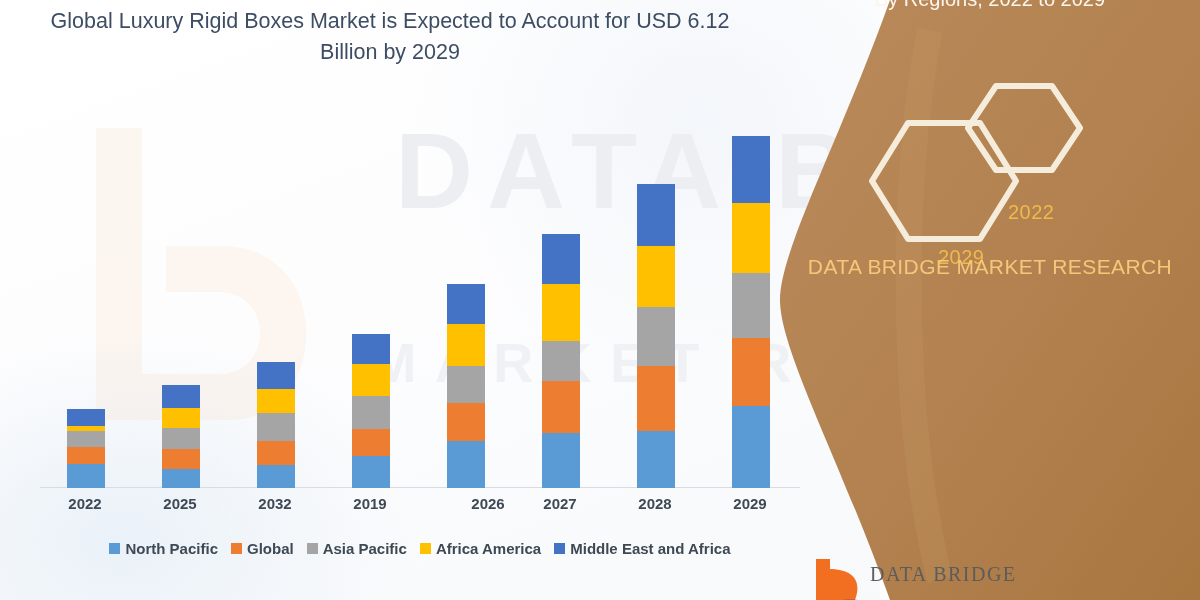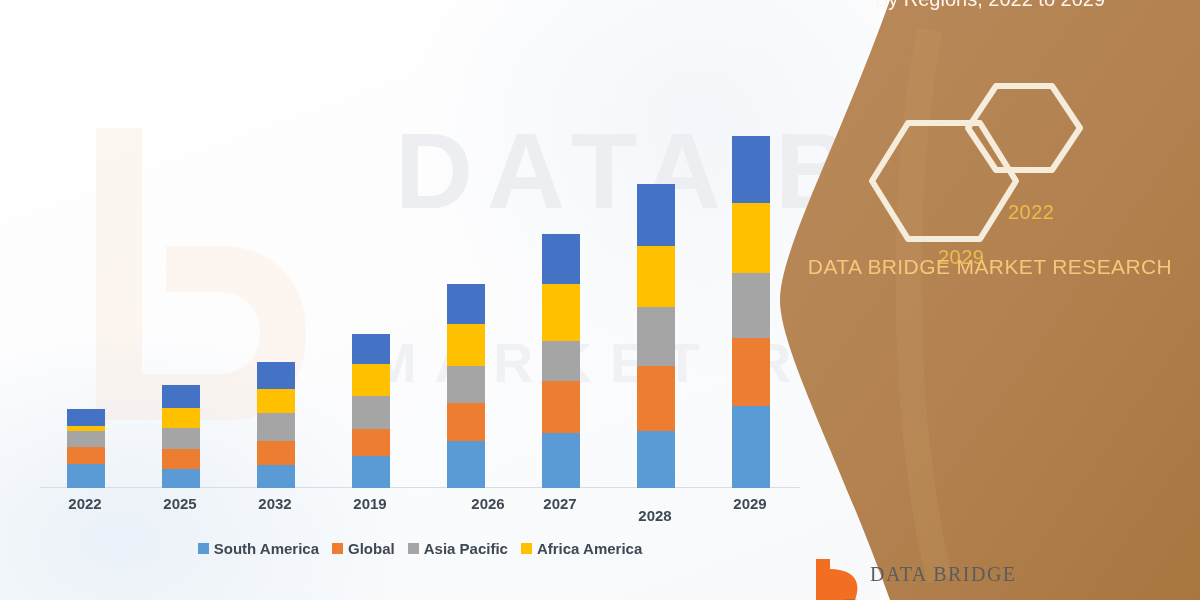--- a/index.html
+++ b/index.html
@@ -212,20 +212,21 @@
 
   <div id="left-panel">
 
     <svg id="peach-mark" viewBox="0 0 230 330">
       <path d="M18 8 L18 300 L150 300 C205 300 228 258 228 212 C228 160 192 126 144 126 L88 126 L88 172 L140 172 C166 172 182 190 182 213 C182 236 166 254 140 254 L64 254 L64 8 Z" fill="#f7d9c2" opacity="0.75"></path>
     </svg>
 
     <div id="wordmark-1">DATA BRIDGE</div>
     <div id="wordmark-2">MARKET RESEARCH</div>
 
+    <div id="chart-title">Global Luxury Rigid Boxes Market is Expected to Account for USD 6.12 Billion by 2029</div>
 
     <div id="plot">
       <div id="axis-line"></div>
 
     <div class="bar-group" style="left: 0px;">
           <div class="bar">
             <div class="seg" style="height: 24px; background: rgb(91, 155, 213);"></div>
             <div class="seg" style="height: 17px; background: rgb(237, 125, 49);"></div>
             <div class="seg" style="height: 16px; background: rgb(165, 165, 165);"></div>
             <div class="seg" style="height: 5px; background: rgb(255, 192, 0);"></div>
@@ -297,40 +298,44 @@
         </div>
       </div>
 
     <div id="x-labels">
         <div class="x-label" style="left: 0px;">2022</div>
         <div class="x-label" style="left: 95px;">2025</div>
         <div class="x-label" style="left: 190px;">2032</div>
         <div class="x-label" style="left: 285px;">2019</div>
         <div class="x-label" style="left: 403px;">2026</div>
         <div class="x-label" style="left: 475px;">2027</div>
-        <div class="x-label" style="left: 570px; margin-top: 12px;">2028</div>
+        <div class="x-label" style="left: 570px;">2028</div>
         <div class="x-label" style="left: 665px;">2029</div>
       </div>
 
     <div id="legend">
         <div class="legend-item">
           <span class="legend-swatch" style="background: rgb(91, 155, 213);"></span>
-          <span class="legend-label">South America</span>
+          <span class="legend-label">North Pacific</span>
         </div>
         <div class="legend-item">
           <span class="legend-swatch" style="background: rgb(237, 125, 49);"></span>
           <span class="legend-label">Global</span>
         </div>
         <div class="legend-item">
           <span class="legend-swatch" style="background: rgb(165, 165, 165);"></span>
           <span class="legend-label">Asia Pacific</span>
         </div>
         <div class="legend-item">
           <span class="legend-swatch" style="background: rgb(255, 192, 0);"></span>
           <span class="legend-label">Africa America</span>
+        </div>
+        <div class="legend-item">
+          <span class="legend-swatch" style="background: rgb(68, 114, 196);"></span>
+          <span class="legend-label">Middle East and Africa</span>
         </div>
       </div>
   </div>
 
   <div id="right-panel">
     <svg id="right-bg" viewBox="0 0 420 600" preserveAspectRatio="none">
       <defs>
         <linearGradient id="brownGrad" x1="0" y1="0" x2="1" y2="1">
           <stop offset="0%" stop-color="#bb8a5b"></stop>
           <stop offset="55%" stop-color="#b2814f"></stop>

